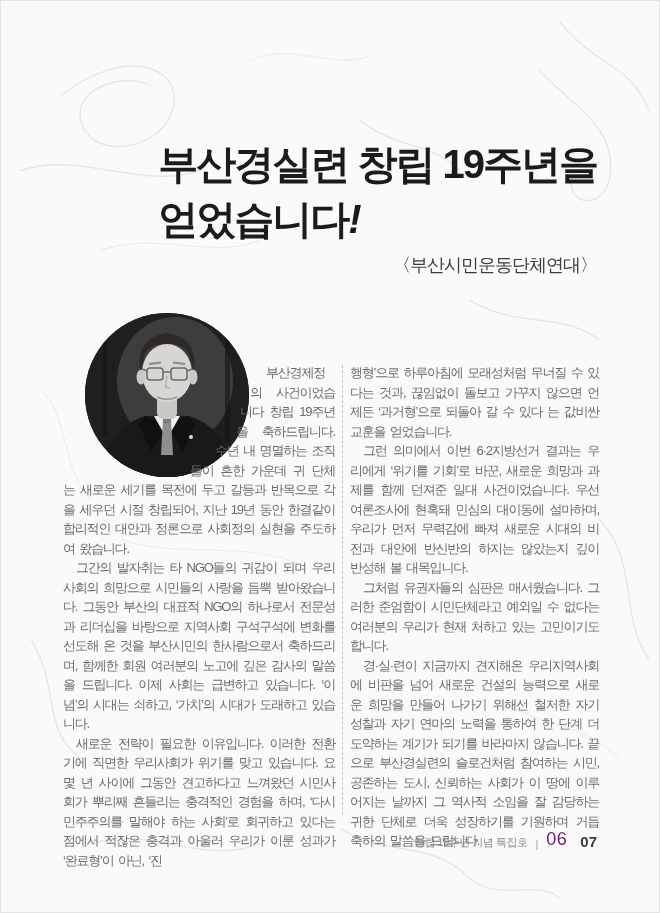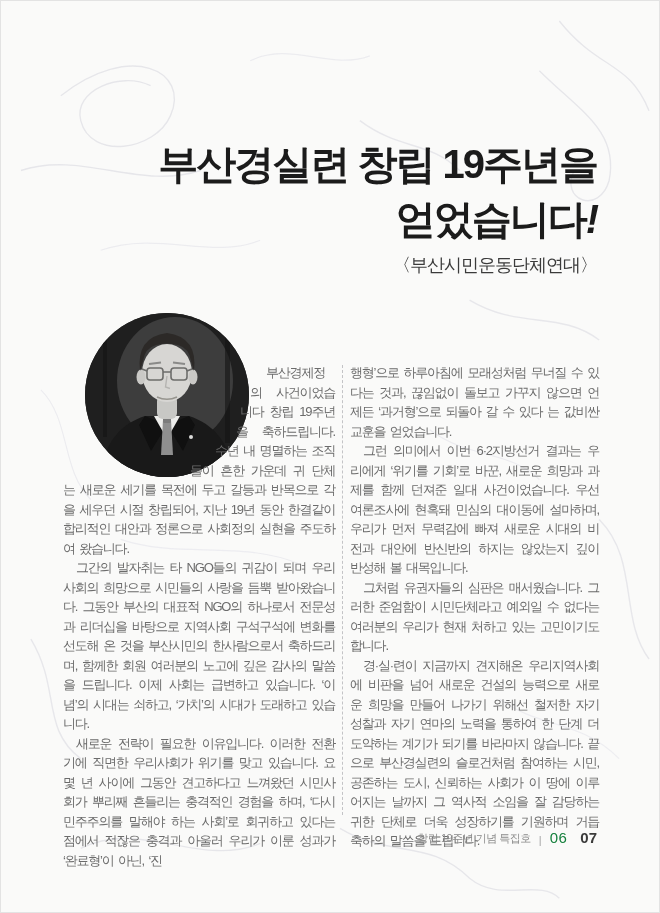--- a/index.html
+++ b/index.html
@@ -13,21 +13,21 @@
   .page {
     position: absolute; inset: 0;
     background: #fafaf9;
     border: 1px solid #e3e3e3;
   }
   .texture { position: absolute; inset: 0; pointer-events: none; }
 
   
   .title-block {
     position: absolute; top: 136px; right: 62px;
-    text-align: right;
+    text-align: left;
   }
   .title-line {
     font-size: 40px; font-weight: 800; color: #1b1b1b;
     letter-spacing: -2px; line-height: 55px;
     white-space: nowrap;
   }
   .title-exclaim { font-style: italic; font-weight: 800; }
   .org-bracket {
     position: absolute; top: 252px; right: 62px;
     font-size: 18px; color: #3b3b3b; letter-spacing: -1px;
@@ -77,21 +77,21 @@
   .ws { float: left; clear: left; height: 19.5px; }
 
   
   .footer {
     position: absolute; top: 828px; right: 62px;
     display: flex; align-items: flex-end;
     white-space: nowrap;
   }
   .footer-label { font-size: 11px; color: #8b8b8b; letter-spacing: -0.5px; }
   .footer-sep   { font-size: 11px; color: #a5a5a5; margin: 0 8px; }
-  .footer-page-prev    { font-size: 15px; color: #15803d; letter-spacing: 0.5px; }
+  .footer-page-prev    { font-size: 18px; color: #701a75; letter-spacing: 0.5px; }
   .footer-page-current { font-size: 15px; color: #3b3b3b; font-weight: 700; margin-left: 13px; }
 </style>
 </head>
 <body>
 
 <div class="page">
 
   <svg class="texture" viewBox="0 0 660 913" xmlns="http://www.w3.org/2000/svg">
     <g fill="none" stroke="#e2e2e7" stroke-width="1.4" opacity="0.8">
       <path d="M60,95 C130,40 190,70 170,115 C155,150 90,160 80,120 C72,90 120,70 150,85"></path>

